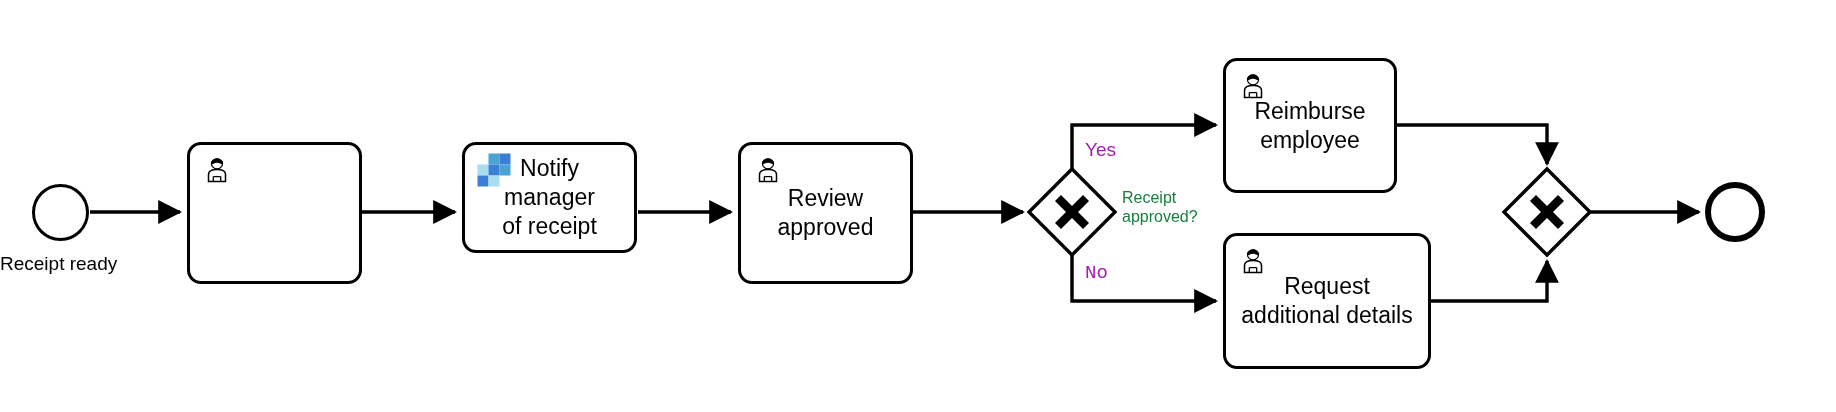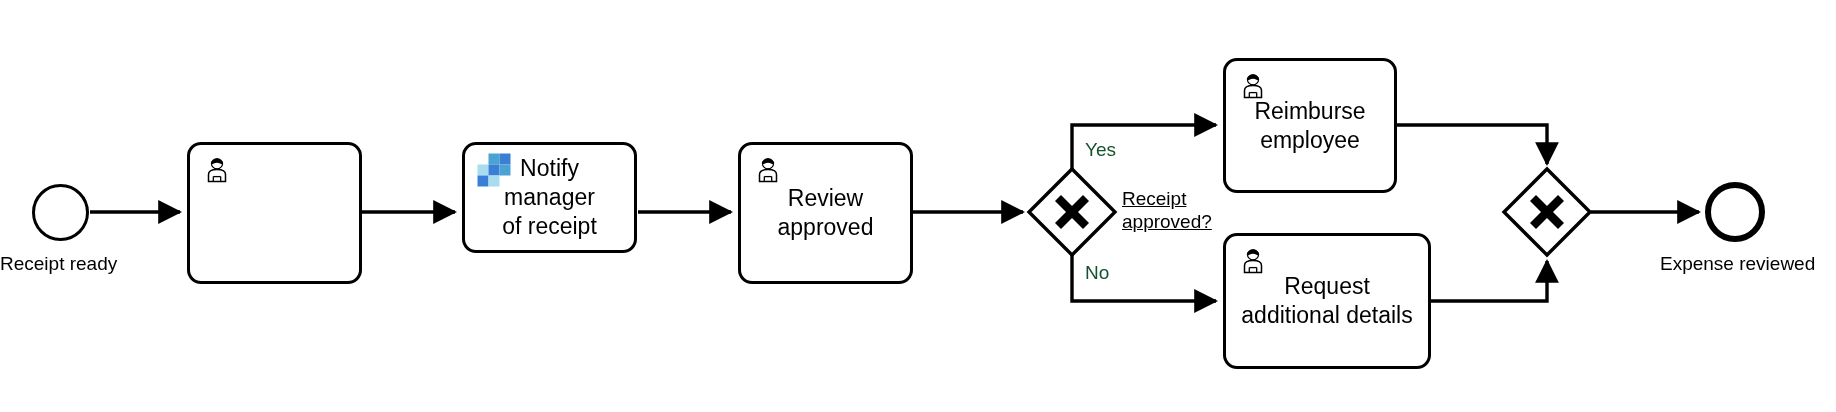--- a/index.html
+++ b/index.html
@@ -72,33 +72,32 @@
   }
   .task-icon {
     position: absolute;
     left: 11px;
     top: 9px;
     width: 32px;
     height: 32px;
   }
   .gateway-label {
     position: absolute;
-    font-size: 19px;
-    color: #000000;
+    font-size: 16px;
+    color: #15803d;
     line-height: 1.2;
     text-align: center;
     white-space: pre-line;
-    text-decoration: underline;
   }
 
   
   .edge-label {
     position: absolute;
     font-size: 19px;
-    color: #14532d;
+    color: #a21caf;
     white-space: nowrap;
   }
 </style>
 </head>
 <body>
 
 <div id="canvas">
 
   <svg class="flow-layer" viewBox="0 0 1836 412">
     <defs>
@@ -191,21 +190,21 @@
       </svg>
     </span>
     <span class="task-label">Review approved</span>
   </div>
 
   <div class="gateway-label" style="left:1122px; top:188px; width:150px; text-align:left;">Receipt
 approved?</div>
 
   <div class="edge-label" style="left:1085px; top:139px;">Yes</div>
 
-  <div class="edge-label" style="left:1085px; top:262px;">No</div>
+  <div class="edge-label" style="left:1085px; top:262px;font-family:Liberation Mono, monospace;">No</div>
 
   <div class="task" style="left:1223px; top:58px; width:174px; height:135px;">
     <span class="task-icon">
       <svg viewBox="0 0 32 32" width="32" height="32">
         <circle cx="16" cy="9.5" r="5.6" fill="#000000"></circle>
         <path d="M16 6.2 c3.6 0 5.6 1.4 5.6 3.3 c0 2.6 -2.4 5.3 -5.6 5.3 c-3.2 0 -5.6 -2.7 -5.6 -5.3 c0 -1.9 2 -3.3 5.6 -3.3 z" fill="#ffffff" stroke="#000000" stroke-width="1.1"></path>
         <path d="M16 5.4 c3.9 0 6.1 1.6 6.1 3.7 c0 0.9 -0.3 1.2 -1.1 1.2 c-1.4 0 -2.2 -1.6 -5 -1.6 c-2.8 0 -3.6 1.6 -5 1.6 c-0.8 0 -1.1 -0.3 -1.1 -1.2 c0 -2.1 2.2 -3.7 6.1 -3.7 z" fill="#000000"></path>
         <path d="M7.5 27.5 v-7.0 c0 -3.3 3.6 -4.9 8.5 -4.9 c4.9 0 8.5 1.6 8.5 4.9 v7.0 z" fill="#ffffff" stroke="#000000" stroke-width="1.5"></path>
         <line x1="12.3" y1="22.6" x2="12.3" y2="27.5" stroke="#000000" stroke-width="1.3"></line>
         <line x1="19.7" y1="22.6" x2="19.7" y2="27.5" stroke="#000000" stroke-width="1.3"></line>
@@ -226,15 +225,14 @@
         <line x1="12.3" y1="22.6" x2="12.3" y2="27.5" stroke="#000000" stroke-width="1.3"></line>
         <line x1="19.7" y1="22.6" x2="19.7" y2="27.5" stroke="#000000" stroke-width="1.3"></line>
         <line x1="12.3" y1="22.6" x2="19.7" y2="22.6" stroke="#000000" stroke-width="1.3"></line>
       </svg>
     </span>
     <span class="task-label">Request
 additional details</span>
   </div>
 
   <div class="event end" style="left:1705px; top:182px; width:60px; height:60px;"></div>
-  <div class="event-label" style="left:1660px; top:253px; width:150px;">Expense reviewed</div>
 
 </div>
 
 </body></html>

